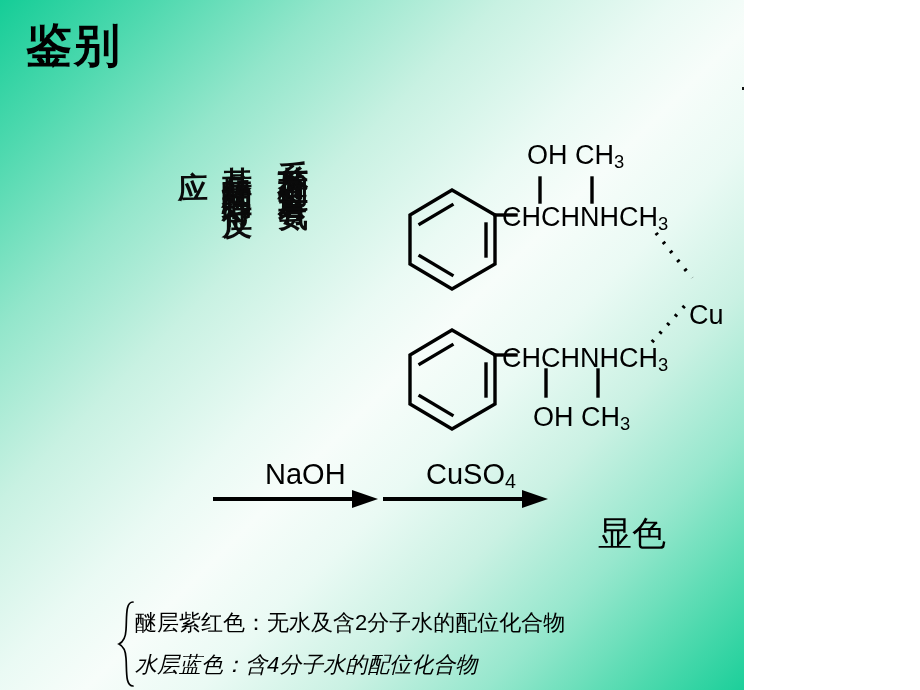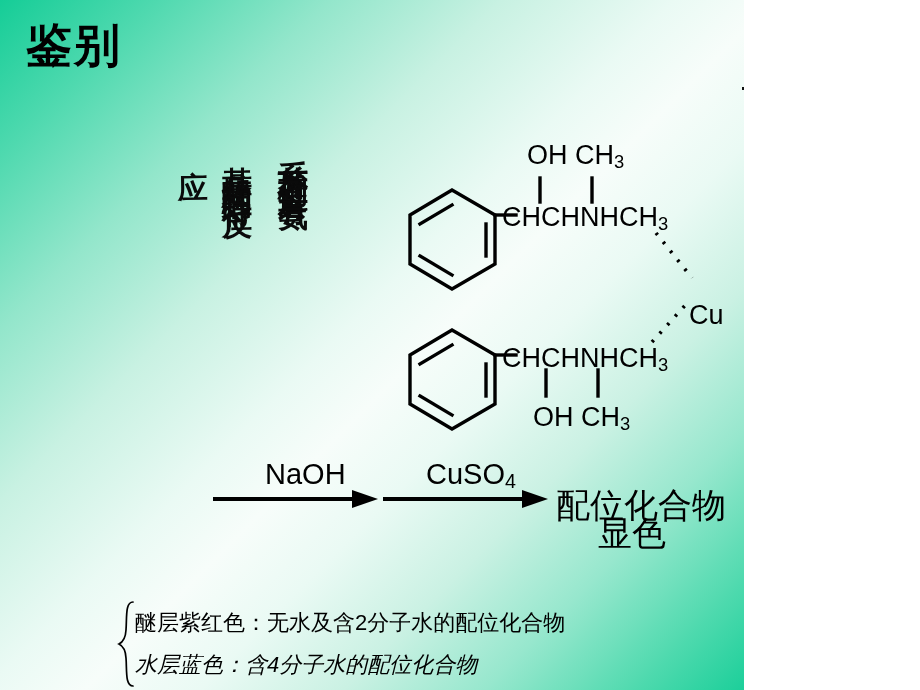--- a/index.html
+++ b/index.html
@@ -231,21 +231,20 @@
     <span>OH</span>
   </div>
   <div class="chemlabel" id="lbl-ch3-bot">
     <span>CH<sub>3</sub></span>
   </div>
 
   <div class="reagent" id="reagent-1">NaOH</div>
   <div class="reagent" id="reagent-2">
     <span>CuSO<sub>4</sub></span>
   </div>
-  <div class="cn-big" id="product-line1">配位化合物</div>
   <div class="cn-big" id="product-line2">显色</div>
 
   <svg id="brace" viewBox="0 0 22 88">
     <path d="M17 2 C9 2 11 18 10 30 C9.6 38 7 42 3 44 C7 46 9.6 50 10 58 C11 70 9 86 17 86" stroke="#000000" stroke-width="1.7" fill="none" stroke-linecap="round"></path>
   </svg>
 
   <div id="notes">
     <div class="note-line" id="note-1">醚层紫红色：无水及含2分子水的配位化合物</div>
     <div class="note-line" id="note-2">水层蓝色：含4分子水的配位化合物</div>
   </div>

